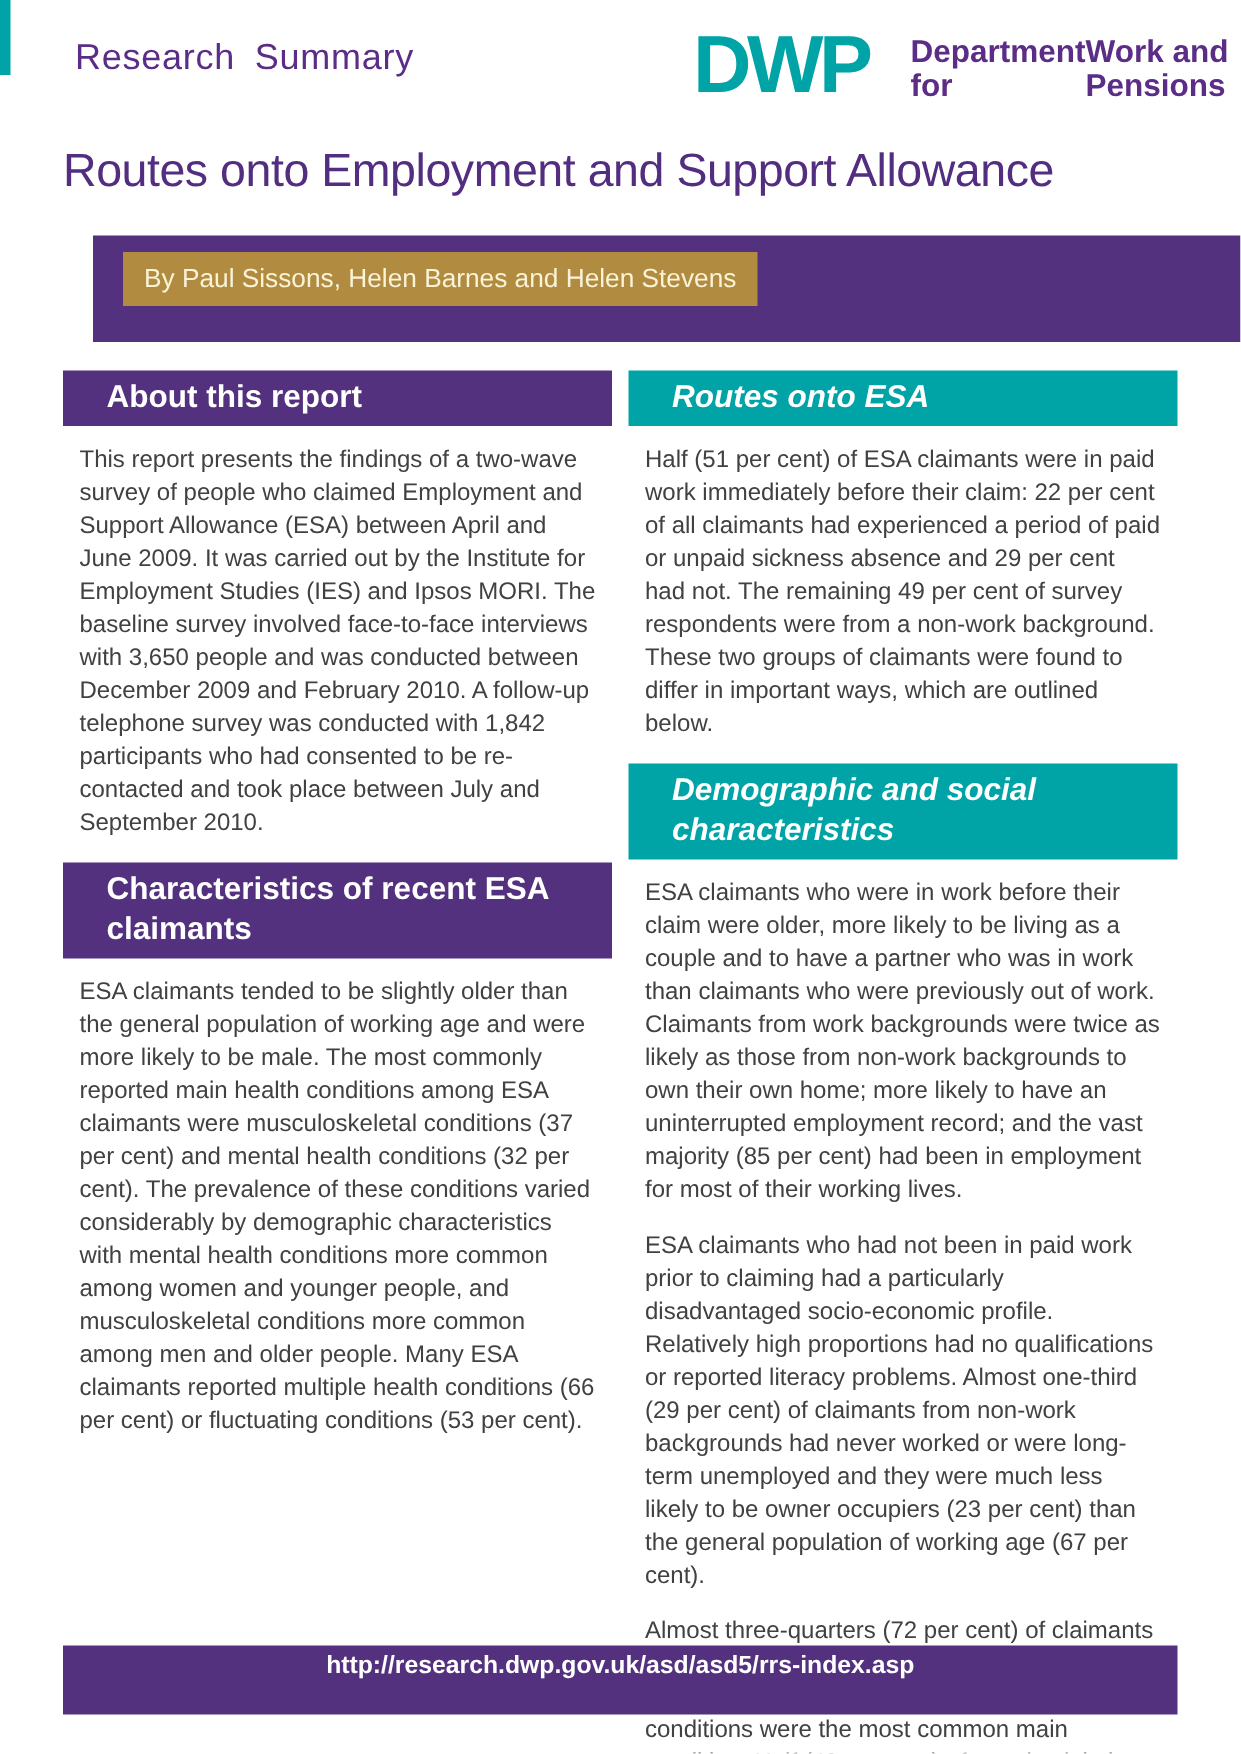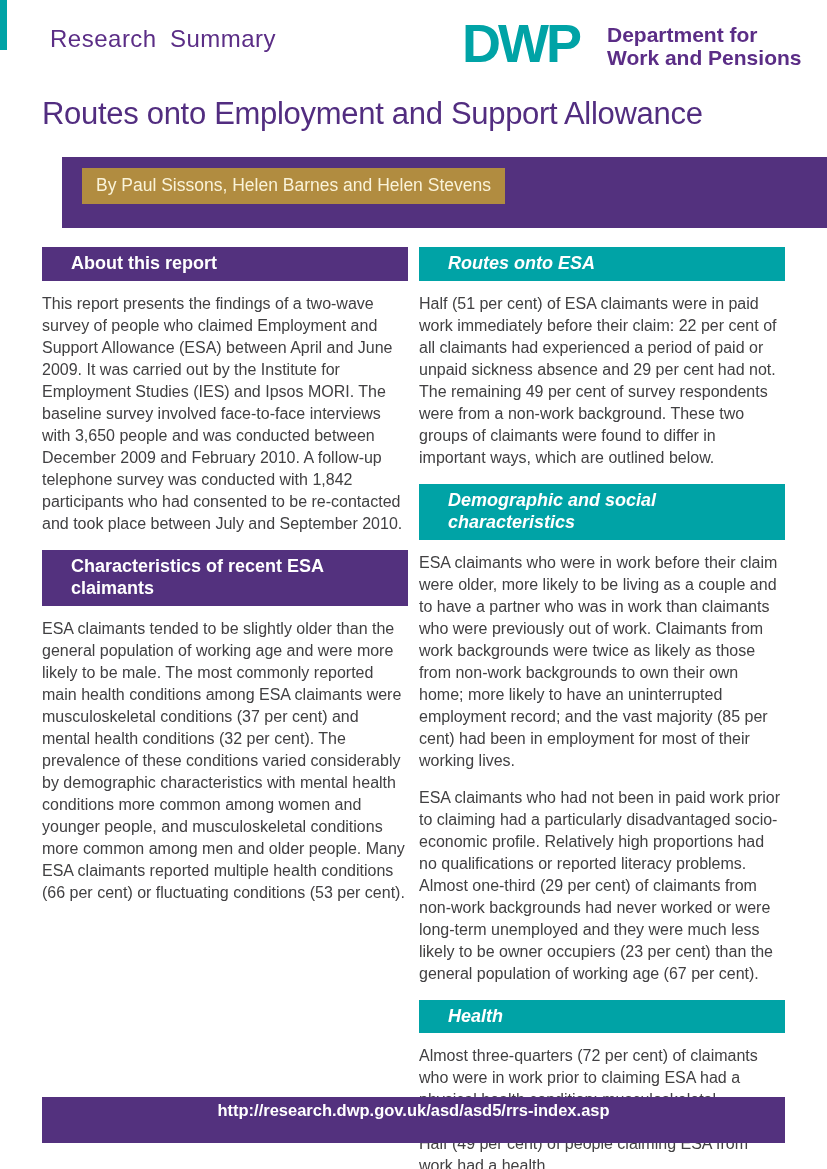--- a/index.html
+++ b/index.html
@@ -11,42 +11,42 @@
   .kicker {
     position:absolute; left:50px; top:25px; font-size:24px; color:#5b2d86;
     word-spacing:6px; letter-spacing:0.5px;
   }
   .logo { position:absolute; left:462px; top:16px; display:flex; align-items:flex-start; }
   .dwp-acronym {
     font-size:54px; font-weight:bold; color:#00a3a6; letter-spacing:-3px; line-height:1;
   }
   .dwp-dept {
     margin-left:28px; margin-top:7px; font-size:21px; font-weight:bold; color:#5b2d86;
-    line-height:1.1; display:flex; flex-direction:column;
+    line-height:1.1; display:flex; 
   }
   .title {
     position:absolute; left:42px; top:96px; margin:0; width:745px;
     font-size:31px; font-weight:normal; color:#522d80; letter-spacing:-0.3px;
   }
   .byline-banner { position:absolute; left:42px; top:157px; width:816px; height:71px; background:#53317e;margin-left:20px; }
   .byline-box {
     position:absolute; left:20px; top:11px; background:#b18c40; color:#faf3d8;
     font-size:17.5px; padding:7px 14px 8px; white-space:nowrap;
   }
   .col { position:absolute; top:247px; width:366px; }
   .col-left { left:42px; }
   .col-right { left:419px; }
   .col section { margin:0 0 4px; }
   .bar {
     margin:0 0 12px; padding:5px 10px 6px 29px;
-    font-size:18px; font-weight:bold; color:#ffffff; line-height:1.25;
+    font-size:21px; font-weight:bold; color:#ffffff; line-height:1.25;
   }
   .bar.purple { background:#53317e; }
   .bar.teal { background:#00a3a6; font-style:italic; }
-  .col p { margin:0 0 15px; font-size:16px; line-height:22px; color:#414042; }
+  .col p { margin:0 11px 15px; font-size:16px; line-height:22px; color:#414042; }
   .footer {
     position:absolute; left:42px; top:1097px; width:743px; height:46px; box-sizing:border-box;
     background:#53317e; color:#ffffff; text-align:center; font-weight:bold;
     font-size:16.5px; line-height:21px; padding-top:3px;
   }
   .footer-url { color:#ffffff; text-decoration:none;text-align:center; }
 </style>
 </head>
 <body>
 
@@ -85,21 +85,20 @@
     <section>
       <h2 class="bar teal">Routes onto ESA</h2>
       <p>Half (51 per cent) of ESA claimants were in paid work immediately before their claim: 22 per cent of all claimants had experienced a period of paid or unpaid sickness absence and 29 per cent had not. The remaining 49 per cent of survey respondents were from a non-work background. These two groups of claimants were found to differ in important ways, which are outlined below.</p>
     </section>
     <section>
       <h2 class="bar teal">Demographic and social characteristics</h2>
       <p>ESA claimants who were in work before their claim were older, more likely to be living as a couple and to have a partner who was in work than claimants who were previously out of work. Claimants from work backgrounds were twice as likely as those from non-work backgrounds to own their own home; more likely to have an uninterrupted employment record; and the vast majority (85 per cent) had been in employment for most of their working lives.</p>
       <p>ESA claimants who had not been in paid work prior to claiming had a particularly disadvantaged socio-economic profile. Relatively high proportions had no qualifications or reported literacy problems. Almost one-third (29 per cent) of claimants from non-work backgrounds had never worked or were long-term unemployed and they were much less likely to be owner occupiers (23 per cent) than the general population of working age (67 per cent).</p>
     </section>
     <section>
-      <h2 class="bar teal">Health</h2>
       <p>Almost three-quarters (72 per cent) of claimants who were in work prior to claiming ESA had a physical health condition; musculoskeletal conditions were the most common main condition. Half (49 per cent) of people claiming ESA from work had a health</p>
     </section>
   </div>
 
   <div class="footer">
     <div class="footer-url">http://research.dwp.gov.uk/asd/asd5/rrs-index.asp</div>
   </div>
 
 </div>
 

